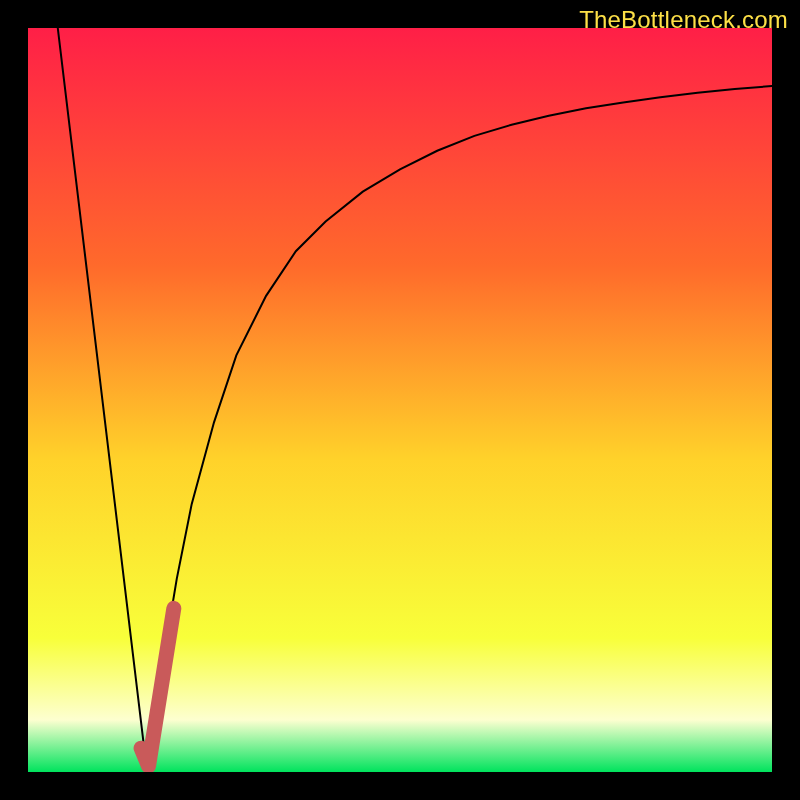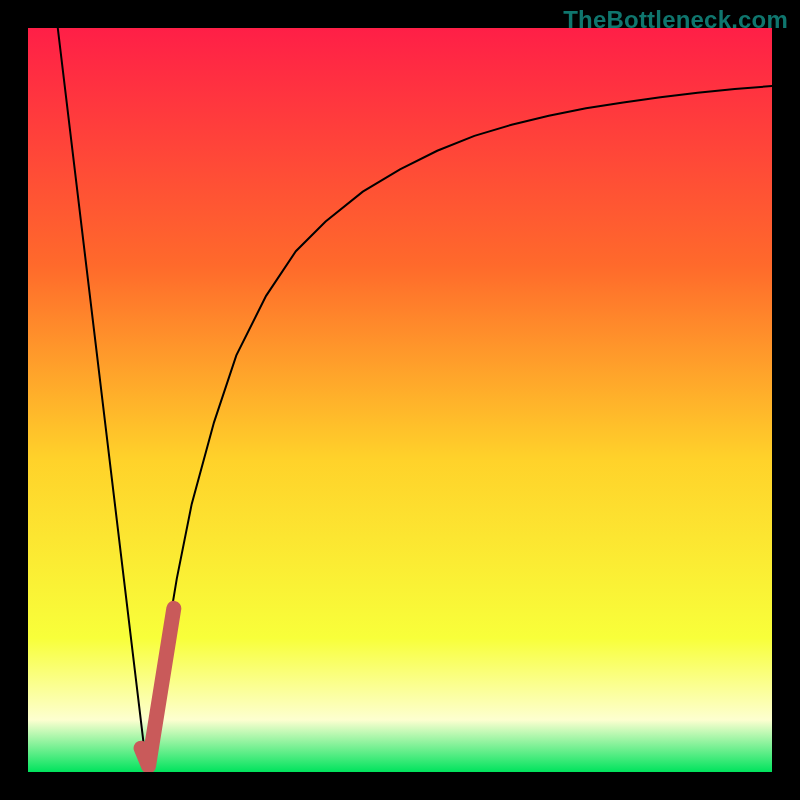--- a/index.html
+++ b/index.html
@@ -22,23 +22,23 @@
     left: 28px;
     top: 28px;
     width: 744px;
     height: 744px;
     overflow: hidden;
   }
   .watermark {
     position: absolute;
     top: 6px;
     right: 12px;
-    color: #0f766e;
+    color: #fde047;
     font-size: 24px;
-    font-weight: 700;
+    font-weight: 400;
     letter-spacing: 0.2px;
     user-select: none;
   }
   svg { display: block; }
 </style>
 </head>
 <body>
 
 <div class="frame">
 

